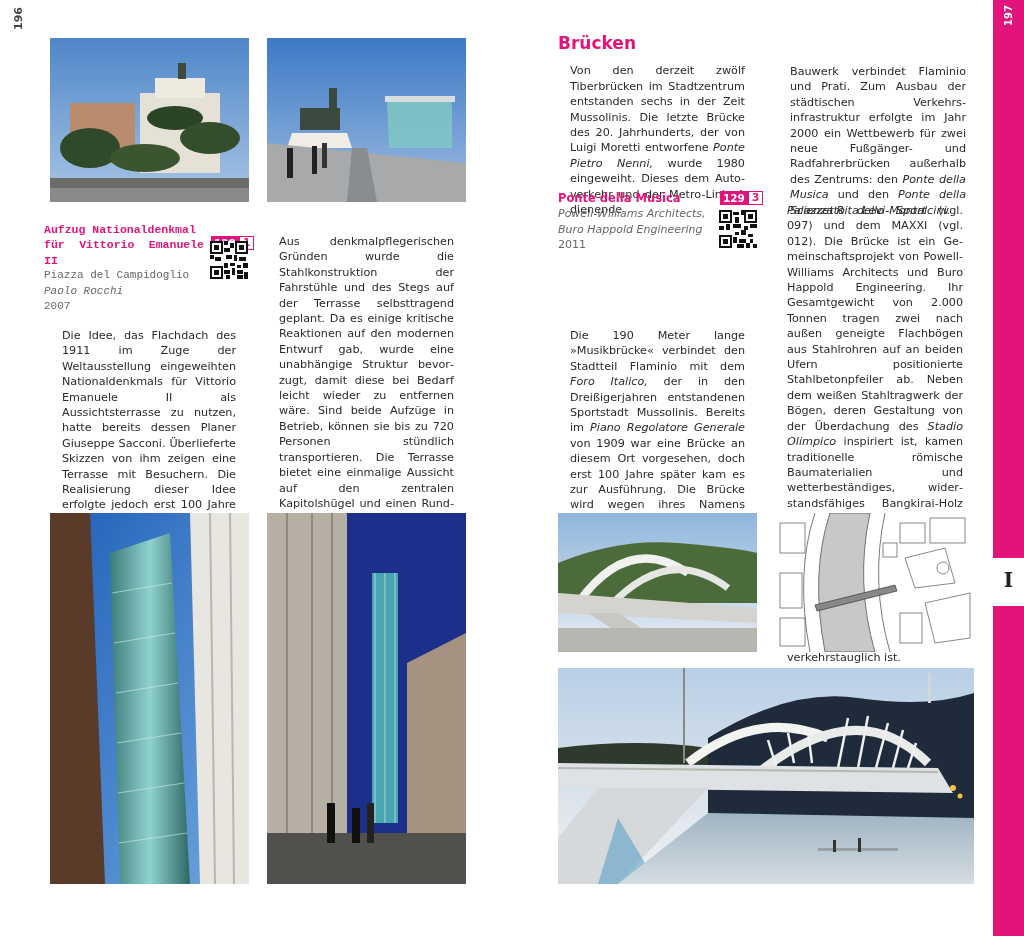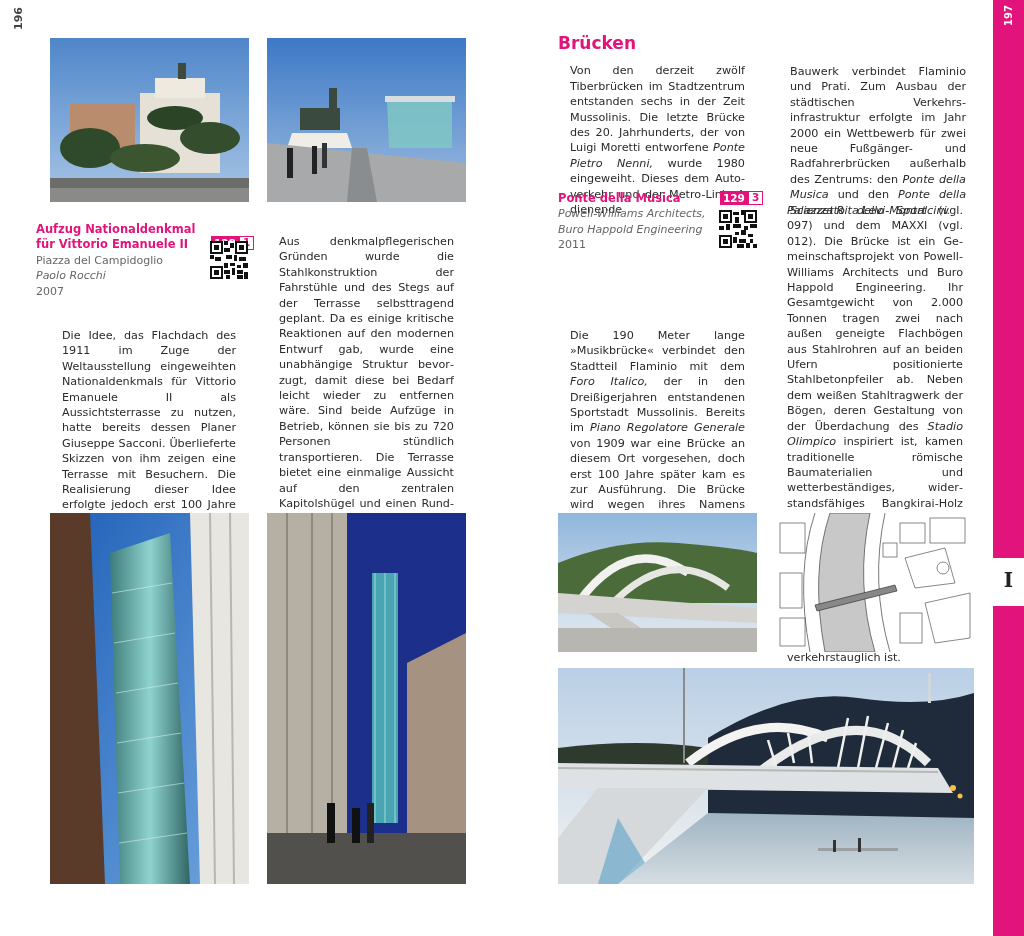--- a/index.html
+++ b/index.html
@@ -76,21 +76,21 @@
     <polygon points="120,62 185,62 185,110 122,110" fill="#7fc7c4" opacity="0.85"></polygon>
     <rect x="118" y="58" width="70" height="6" fill="#d8dde0"></rect>
     <polygon points="0,164 199,164 199,125 0,105" fill="#a7a9aa"></polygon>
     <polygon points="80,164 110,164 100,110 85,110" fill="#8a8d90"></polygon>
     <rect x="20" y="110" width="6" height="30" fill="#222"></rect>
     <rect x="45" y="108" width="5" height="28" fill="#222"></rect>
     <rect x="55" y="105" width="5" height="25" fill="#333"></rect>
   </svg>
 </div>
 
-<div class="text-block" style="left:36px;top:222px;width:160px;">
+<div class="text-block" style="left:44px;top:222px;width:160px;font-family:Liberation Mono, monospace;">
   <div class="entry-title">Aufzug Nationaldenkmal</div>
   <div class="entry-title">für Vittorio Emanuele II</div>
   <div class="meta">Piazza del Campidoglio</div>
   <div class="meta italic">Paolo Rocchi</div>
   <div class="meta">2007</div>
 </div>
 <div class="badge" style="left:211px;top:222px;margin-top:14px;">
   <span class="num">128</span>
   <span class="map">1</span>
 </div>

